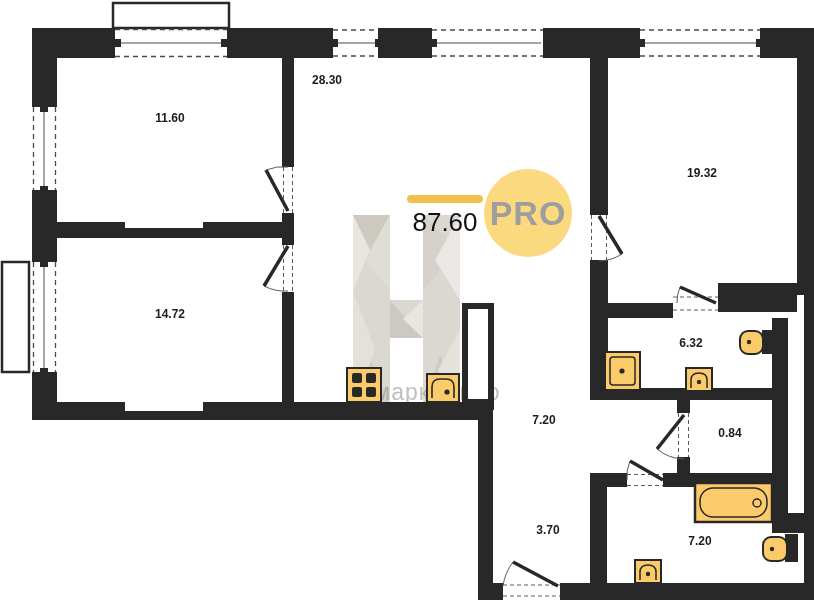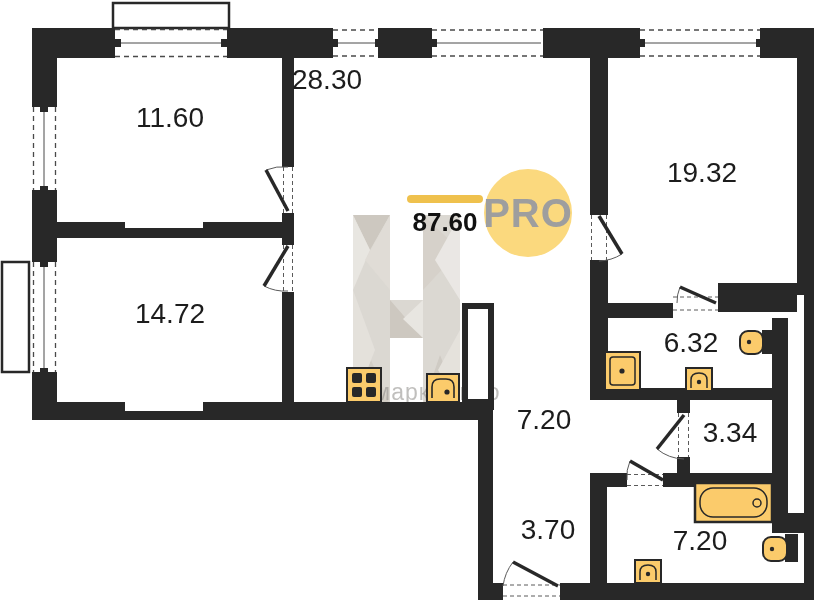--- a/index.html
+++ b/index.html
@@ -3,37 +3,37 @@
 <meta charset="utf-8">
 <style>
   html,body{margin:0;padding:0;background:#ffffff;}
   .plan{
     position:relative;width:814px;height:600px;background:#ffffff;
     font-family:"Liberation Sans", sans-serif;overflow:hidden;
   }
   .plan svg{position:absolute;left:0;top:0;}
   .lbl{
     position:absolute;transform:translate(-50%,-50%);
-    font-size:28px;color:#1c1c1c;white-space:nowrap;
+    font-size:12px;color:#1c1c1c;white-space:nowrap;font-weight:bold;
   }
   .total{
     position:absolute;transform:translate(-50%,-50%);
-    font-size:26px;font-weight:bold;color:#111;white-space:nowrap;
+    font-size:26px;font-weight:normal;color:#111;white-space:nowrap;
   }
   .accent-bar{
     position:absolute;left:407px;top:195px;width:76px;height:8px;
     background:#EFC14D;border-radius:4px;
   }
   .pro-circle{
     position:absolute;left:484px;top:169px;width:88px;height:88px;
     border-radius:50%;background:#FBD97E;display:flex;
     align-items:center;justify-content:center;
   }
   .pro-circle span{
-    font-size:40px;font-weight:bold;color:#9e9e9e;letter-spacing:1px;
+    font-size:34px;font-weight:bold;color:#9e9e9e;letter-spacing:1px;
   }
   .wm-text{
     position:absolute;left:352px;top:379px;font-size:23px;
     color:rgba(140,138,134,0.55);letter-spacing:1px;white-space:nowrap;
   }
 </style>
 </head>
 <body>
 
 <div class="plan">
@@ -268,17 +268,17 @@
   <div class="pro-circle">
     <span>PRO</span>
   </div>
 
   <div class="lbl" style="left:170px;top:118px;">11.60</div>
   <div class="lbl" style="left:327px;top:80px;">28.30</div>
   <div class="lbl" style="left:702px;top:173px;">19.32</div>
   <div class="lbl" style="left:170px;top:314px;">14.72</div>
   <div class="lbl" style="left:691px;top:343px;">6.32</div>
   <div class="lbl" style="left:544px;top:420px;">7.20</div>
-  <div class="lbl" style="left:730px;top:433px;">3.34</div>
+  <div class="lbl" style="left:730px;top:433px;">0.84</div>
   <div class="lbl" style="left:548px;top:530px;">3.70</div>
   <div class="lbl" style="left:700px;top:541px;">7.20</div>
 
 </div>
 
 </body></html>

